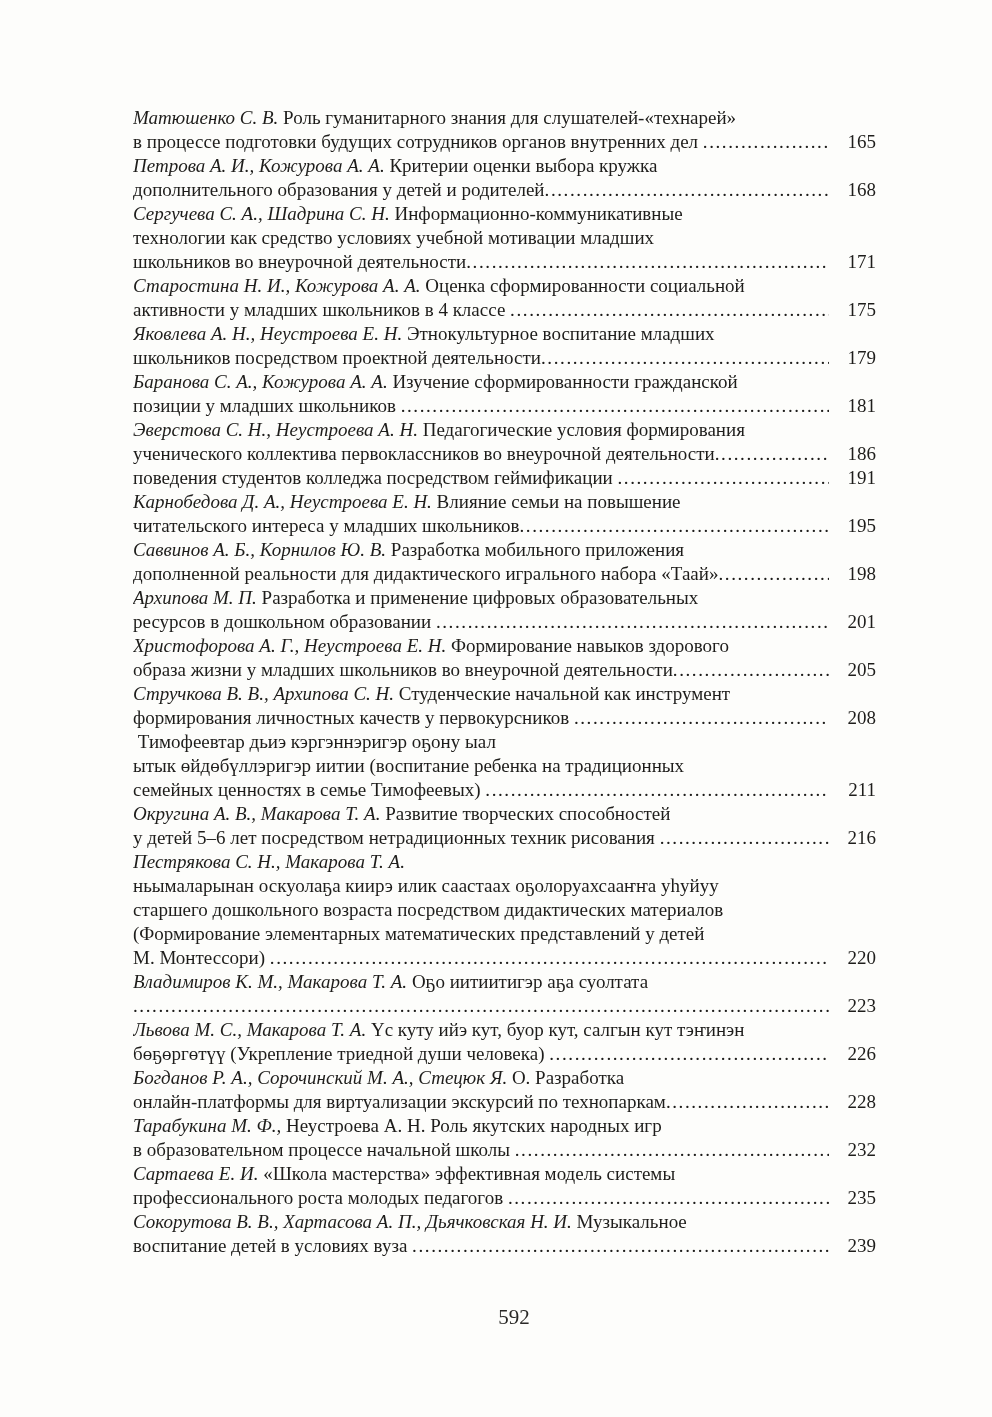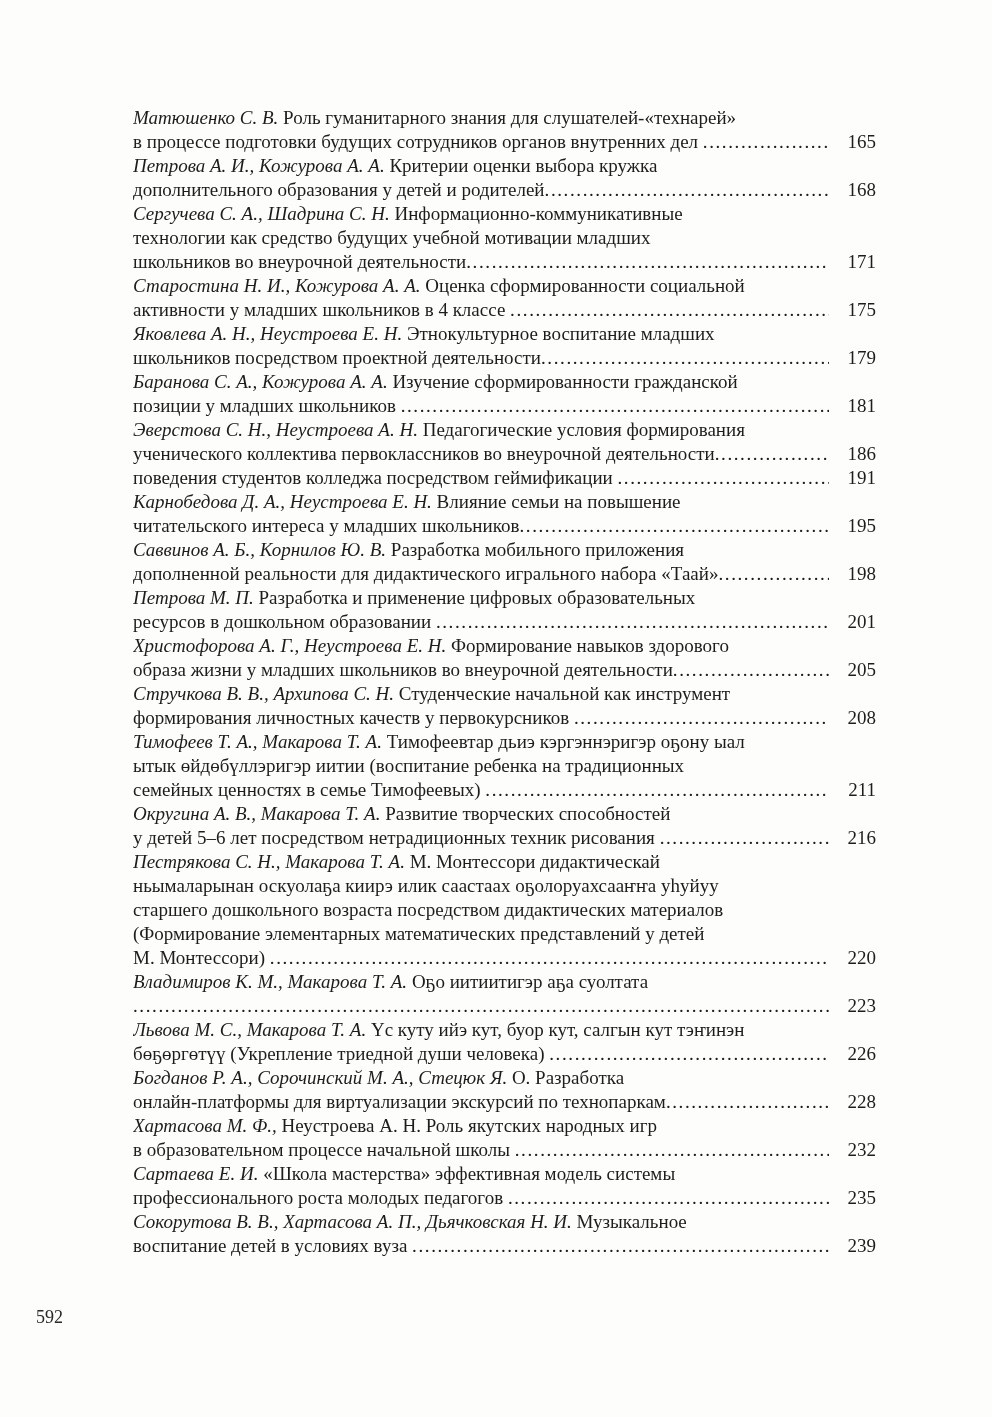--- a/index.html
+++ b/index.html
@@ -53,42 +53,43 @@
   }
   .pagenum {
     flex: 0 0 auto;
     margin-left: 19px;
   }
   .footer {
     position: absolute;
     left: 0;
     right: 0;
     top: 1305px;
-    font-size: 18px;
+    text-align: center;
+    font-size: 21px;
     line-height: 24px;
     color: #2a2927;
     margin-left: 36px;
   }
 </style>
 </head>
 <body>
 
 <div class="page">
   <div class="toc">
       <div class="entry">
         <div class="line"><span class="authors">Матюшенко С. В.</span><span class="txt"> Роль гуманитарного знания для слушателей-«технарей»</span></div>
         <div class="line"><span class="txt">в процессе подготовки будущих сотрудников органов внутренних дел </span><span class="leader"><span class="leader-inner">....................................................................................................................................................................................</span></span><span class="pagenum">165</span></div>
       </div>
       <div class="entry">
         <div class="line"><span class="authors">Петрова А. И., Кожурова А. А.</span><span class="txt"> Критерии оценки выбора кружка</span></div>
         <div class="line"><span class="txt">дополнительного образования у детей и родителей</span><span class="leader"><span class="leader-inner">....................................................................................................................................................................................</span></span><span class="pagenum">168</span></div>
       </div>
       <div class="entry">
         <div class="line"><span class="authors">Сергучева С. А., Шадрина С. Н.</span><span class="txt"> Информационно-коммуникативные</span></div>
-        <div class="line"><span class="txt">технологии как средство будущих учебной мотивации младших</span></div>
+        <div class="line"><span class="txt">технологии как средство условиях учебной мотивации младших</span></div>
         <div class="line"><span class="txt">школьников во внеурочной деятельности</span><span class="leader"><span class="leader-inner">....................................................................................................................................................................................</span></span><span class="pagenum">171</span></div>
       </div>
       <div class="entry">
         <div class="line"><span class="authors">Старостина Н. И., Кожурова А. А.</span><span class="txt"> Оценка сформированности социальной</span></div>
         <div class="line"><span class="txt">активности у младших школьников в 4 классе </span><span class="leader"><span class="leader-inner">....................................................................................................................................................................................</span></span><span class="pagenum">175</span></div>
       </div>
       <div class="entry">
         <div class="line"><span class="authors">Яковлева А. Н., Неустроева Е. Н.</span><span class="txt"> Этнокультурное воспитание младших</span></div>
         <div class="line"><span class="txt">школьников посредством проектной деятельности</span><span class="leader"><span class="leader-inner">....................................................................................................................................................................................</span></span><span class="pagenum">179</span></div>
       </div>
@@ -105,61 +106,61 @@
       </div>
       <div class="entry">
         <div class="line"><span class="authors">Карнобедова Д. А., Неустроева Е. Н.</span><span class="txt"> Влияние семьи на повышение</span></div>
         <div class="line"><span class="txt">читательского интереса у младших школьников</span><span class="leader"><span class="leader-inner">....................................................................................................................................................................................</span></span><span class="pagenum">195</span></div>
       </div>
       <div class="entry">
         <div class="line"><span class="authors">Саввинов А. Б., Корнилов Ю. В.</span><span class="txt"> Разработка мобильного приложения</span></div>
         <div class="line"><span class="txt">дополненной реальности для дидактического игрального набора «Таай»</span><span class="leader"><span class="leader-inner">....................................................................................................................................................................................</span></span><span class="pagenum">198</span></div>
       </div>
       <div class="entry">
-        <div class="line"><span class="authors">Петрова М. П.</span><span class="txt"> Разработка и применение цифровых образовательных</span></div>
+        <div class="line"><span class="authors">Архипова М. П.</span><span class="txt"> Разработка и применение цифровых образовательных</span></div>
         <div class="line"><span class="txt">ресурсов в дошкольном образовании </span><span class="leader"><span class="leader-inner">....................................................................................................................................................................................</span></span><span class="pagenum">201</span></div>
       </div>
       <div class="entry">
         <div class="line"><span class="authors">Христофорова А. Г., Неустроева Е. Н.</span><span class="txt"> Формирование навыков здорового</span></div>
         <div class="line"><span class="txt">образа жизни у младших школьников во внеурочной деятельности</span><span class="leader"><span class="leader-inner">....................................................................................................................................................................................</span></span><span class="pagenum">205</span></div>
       </div>
       <div class="entry">
         <div class="line"><span class="authors">Стручкова В. В., Архипова С. Н.</span><span class="txt"> Студенческие начальной как инструмент</span></div>
         <div class="line"><span class="txt">формирования личностных качеств у первокурсников </span><span class="leader"><span class="leader-inner">....................................................................................................................................................................................</span></span><span class="pagenum">208</span></div>
       </div>
       <div class="entry">
-        <div class="line"><span class="authors">Тимофеев Т. А., Макарова Т. А.</span><span class="txt"> Тимофеевтар дьиэ кэргэннэригэр оҕону ыал</span></div>
+        <div class="line"><span class="txt"> Тимофеевтар дьиэ кэргэннэригэр оҕону ыал</span></div>
         <div class="line"><span class="txt">ытык өйдөбүллэригэр иитии (воспитание ребенка на традиционных</span></div>
         <div class="line"><span class="txt">семейных ценностях в семье Тимофеевых) </span><span class="leader"><span class="leader-inner">....................................................................................................................................................................................</span></span><span class="pagenum">211</span></div>
       </div>
       <div class="entry">
         <div class="line"><span class="authors">Округина А. В., Макарова Т. А.</span><span class="txt"> Развитие творческих способностей</span></div>
         <div class="line"><span class="txt">у детей 5–6 лет посредством нетрадиционных техник рисования </span><span class="leader"><span class="leader-inner">....................................................................................................................................................................................</span></span><span class="pagenum">216</span></div>
       </div>
       <div class="entry">
-        <div class="line"><span class="authors">Пестрякова С. Н., Макарова Т. А.</span><span class="txt"> М. Монтессори дидактическай</span></div>
+        <div class="line"><span class="authors">Пестрякова С. Н., Макарова Т. А.</span></div>
         <div class="line"><span class="txt">ньымаларынан оскуолаҕа киирэ илик саастаах оҕолоруахсааҥҥа уһуйуу</span></div>
         <div class="line"><span class="txt">старшего дошкольного возраста посредством дидактических материалов</span></div>
         <div class="line"><span class="txt">(Формирование элементарных математических представлений у детей</span></div>
         <div class="line"><span class="txt">М. Монтессори) </span><span class="leader"><span class="leader-inner">....................................................................................................................................................................................</span></span><span class="pagenum">220</span></div>
       </div>
       <div class="entry">
         <div class="line"><span class="authors">Владимиров К. М., Макарова Т. А.</span><span class="txt"> Оҕо иитиитигэр аҕа суолтата</span></div>
         <div class="line"><span class="leader"><span class="leader-inner">....................................................................................................................................................................................</span></span><span class="pagenum">223</span></div>
       </div>
       <div class="entry">
         <div class="line"><span class="authors">Львова М. С., Макарова Т. А.</span><span class="txt"> Үс куту ийэ кут, буор кут, салгын кут тэҥинэн</span></div>
         <div class="line"><span class="txt">бөҕөргөтүү (Укрепление триедной души человека) </span><span class="leader"><span class="leader-inner">....................................................................................................................................................................................</span></span><span class="pagenum">226</span></div>
       </div>
       <div class="entry">
         <div class="line"><span class="authors">Богданов Р. А., Сорочинский М. А., Стецюк Я.</span><span class="txt"> О. Разработка</span></div>
         <div class="line"><span class="txt">онлайн-платформы для виртуализации экскурсий по технопаркам</span><span class="leader"><span class="leader-inner">....................................................................................................................................................................................</span></span><span class="pagenum">228</span></div>
       </div>
       <div class="entry">
-        <div class="line"><span class="authors">Хартасова М. Ф.,</span><span class="txt"> Неустроева А. Н. Роль якутских народных игр</span></div>
+        <div class="line"><span class="authors">Тарабукина М. Ф.,</span><span class="txt"> Неустроева А. Н. Роль якутских народных игр</span></div>
         <div class="line"><span class="txt">в образовательном процессе начальной школы </span><span class="leader"><span class="leader-inner">....................................................................................................................................................................................</span></span><span class="pagenum">232</span></div>
       </div>
       <div class="entry">
         <div class="line"><span class="authors">Сартаева Е. И.</span><span class="txt"> «Школа мастерства» эффективная модель системы</span></div>
         <div class="line"><span class="txt">профессионального роста молодых педагогов </span><span class="leader"><span class="leader-inner">....................................................................................................................................................................................</span></span><span class="pagenum">235</span></div>
       </div>
       <div class="entry">
         <div class="line"><span class="authors">Сокорутова В. В., Хартасова А. П., Дьячковская Н. И.</span><span class="txt"> Музыкальное</span></div>
         <div class="line"><span class="txt">воспитание детей в условиях вуза </span><span class="leader"><span class="leader-inner">....................................................................................................................................................................................</span></span><span class="pagenum">239</span></div>
       </div>

